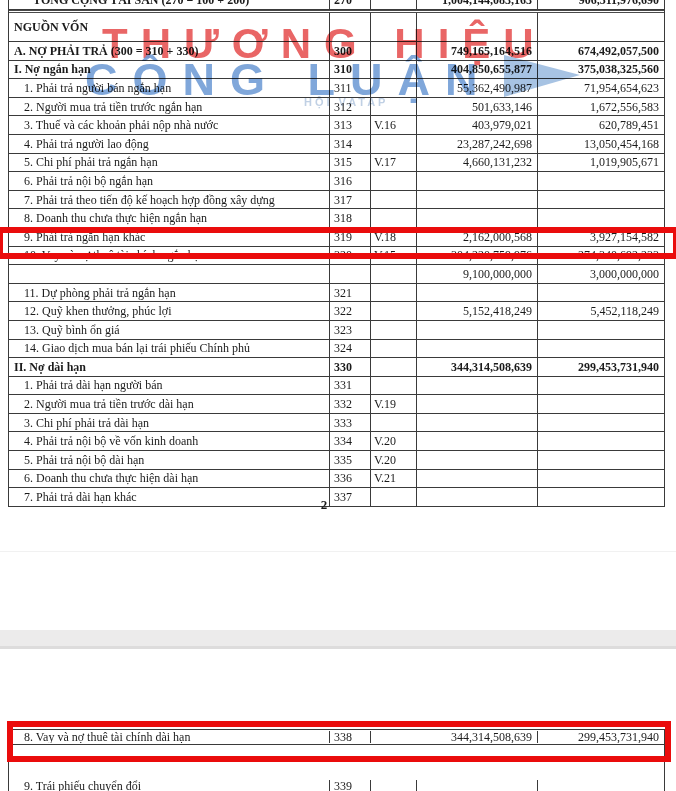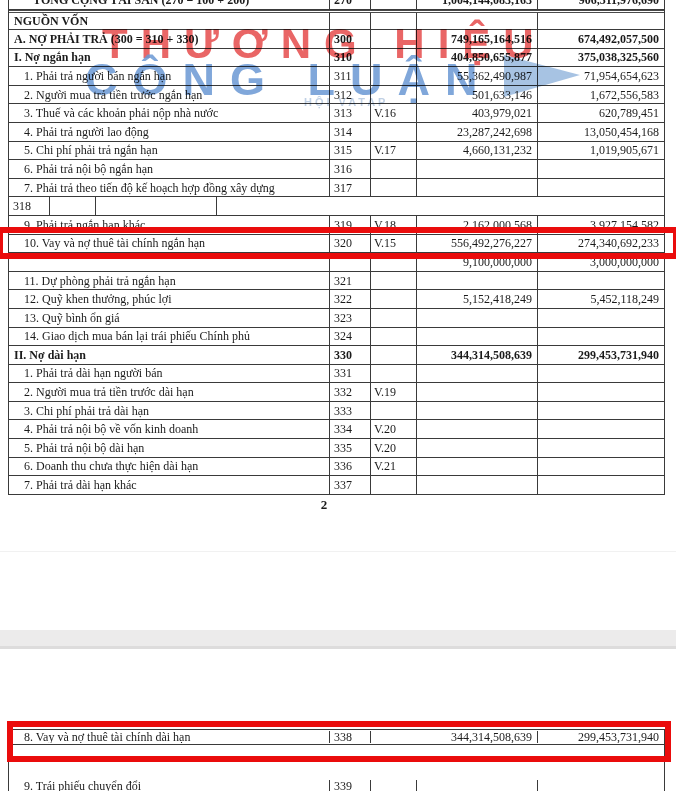--- a/index.html
+++ b/index.html
@@ -14,21 +14,21 @@
     box-sizing:content-box; z-index:1;
   }
   #table1{left:8px; top:-9px;}
   #table2{left:8px; top:729px;}
   .row{
     display:flex; box-sizing:border-box; height:18.6px;
     border-bottom:1px solid #3a3a3a; font-size:12px; line-height:1;
   }
   .row.bold{font-weight:bold;}
   .row.clip{height:19px;}
-  .row.hdr{height:20px; border-top:3px double #4a4a4a;}
+  .row.hdr{height:32px; border-top:3px double #4a4a4a;}
   .cell{
     box-sizing:border-box; border-right:1px solid #3a3a3a;
     overflow:hidden; white-space:nowrap; display:flex; align-items:center;
   }
   .c0{width:321px; padding-left:15px;}
   .row.bold .c0{padding-left:5px;}
   .row.clip .c0{padding-left:24px;}
   .c1{width:41px; padding-left:4px;}
   .c2{width:46px; padding-left:3px;}
   .c3{width:121px; justify-content:flex-end; padding-right:5px;}
@@ -153,37 +153,38 @@
         <div class="cell c4"></div>
       </div>
       <div class="row">
         <div class="cell c0">7. Phải trả theo tiến độ kế hoạch hợp đồng xây dựng</div>
         <div class="cell c1">317</div>
         <div class="cell c2"></div>
         <div class="cell c3"></div>
         <div class="cell c4"></div>
       </div>
       <div class="row">
+        <div class="cell c0">8. Doanh thu chưa thực hiện ngắn hạn</div>
         <div class="cell c1">318</div>
         <div class="cell c2"></div>
         <div class="cell c3"></div>
         <div class="cell c4"></div>
       </div>
       <div class="row">
         <div class="cell c0">9. Phải trả ngắn hạn khác</div>
         <div class="cell c1">319</div>
         <div class="cell c2">V.18</div>
         <div class="cell c3">2,162,000,568</div>
         <div class="cell c4">3,927,154,582</div>
       </div>
       <div class="row">
         <div class="cell c0">10. Vay và nợ thuê tài chính ngắn hạn</div>
         <div class="cell c1">320</div>
         <div class="cell c2">V.15</div>
-        <div class="cell c3">556,492,276,227</div>
+        <div class="cell c3">304,220,759,976</div>
         <div class="cell c4">274,340,692,233</div>
       </div>
       <div class="row">
         <div class="cell c0"></div>
         <div class="cell c1"></div>
         <div class="cell c2"></div>
         <div class="cell c3">9,100,000,000</div>
         <div class="cell c4">3,000,000,000</div>
       </div>
       <div class="row">

